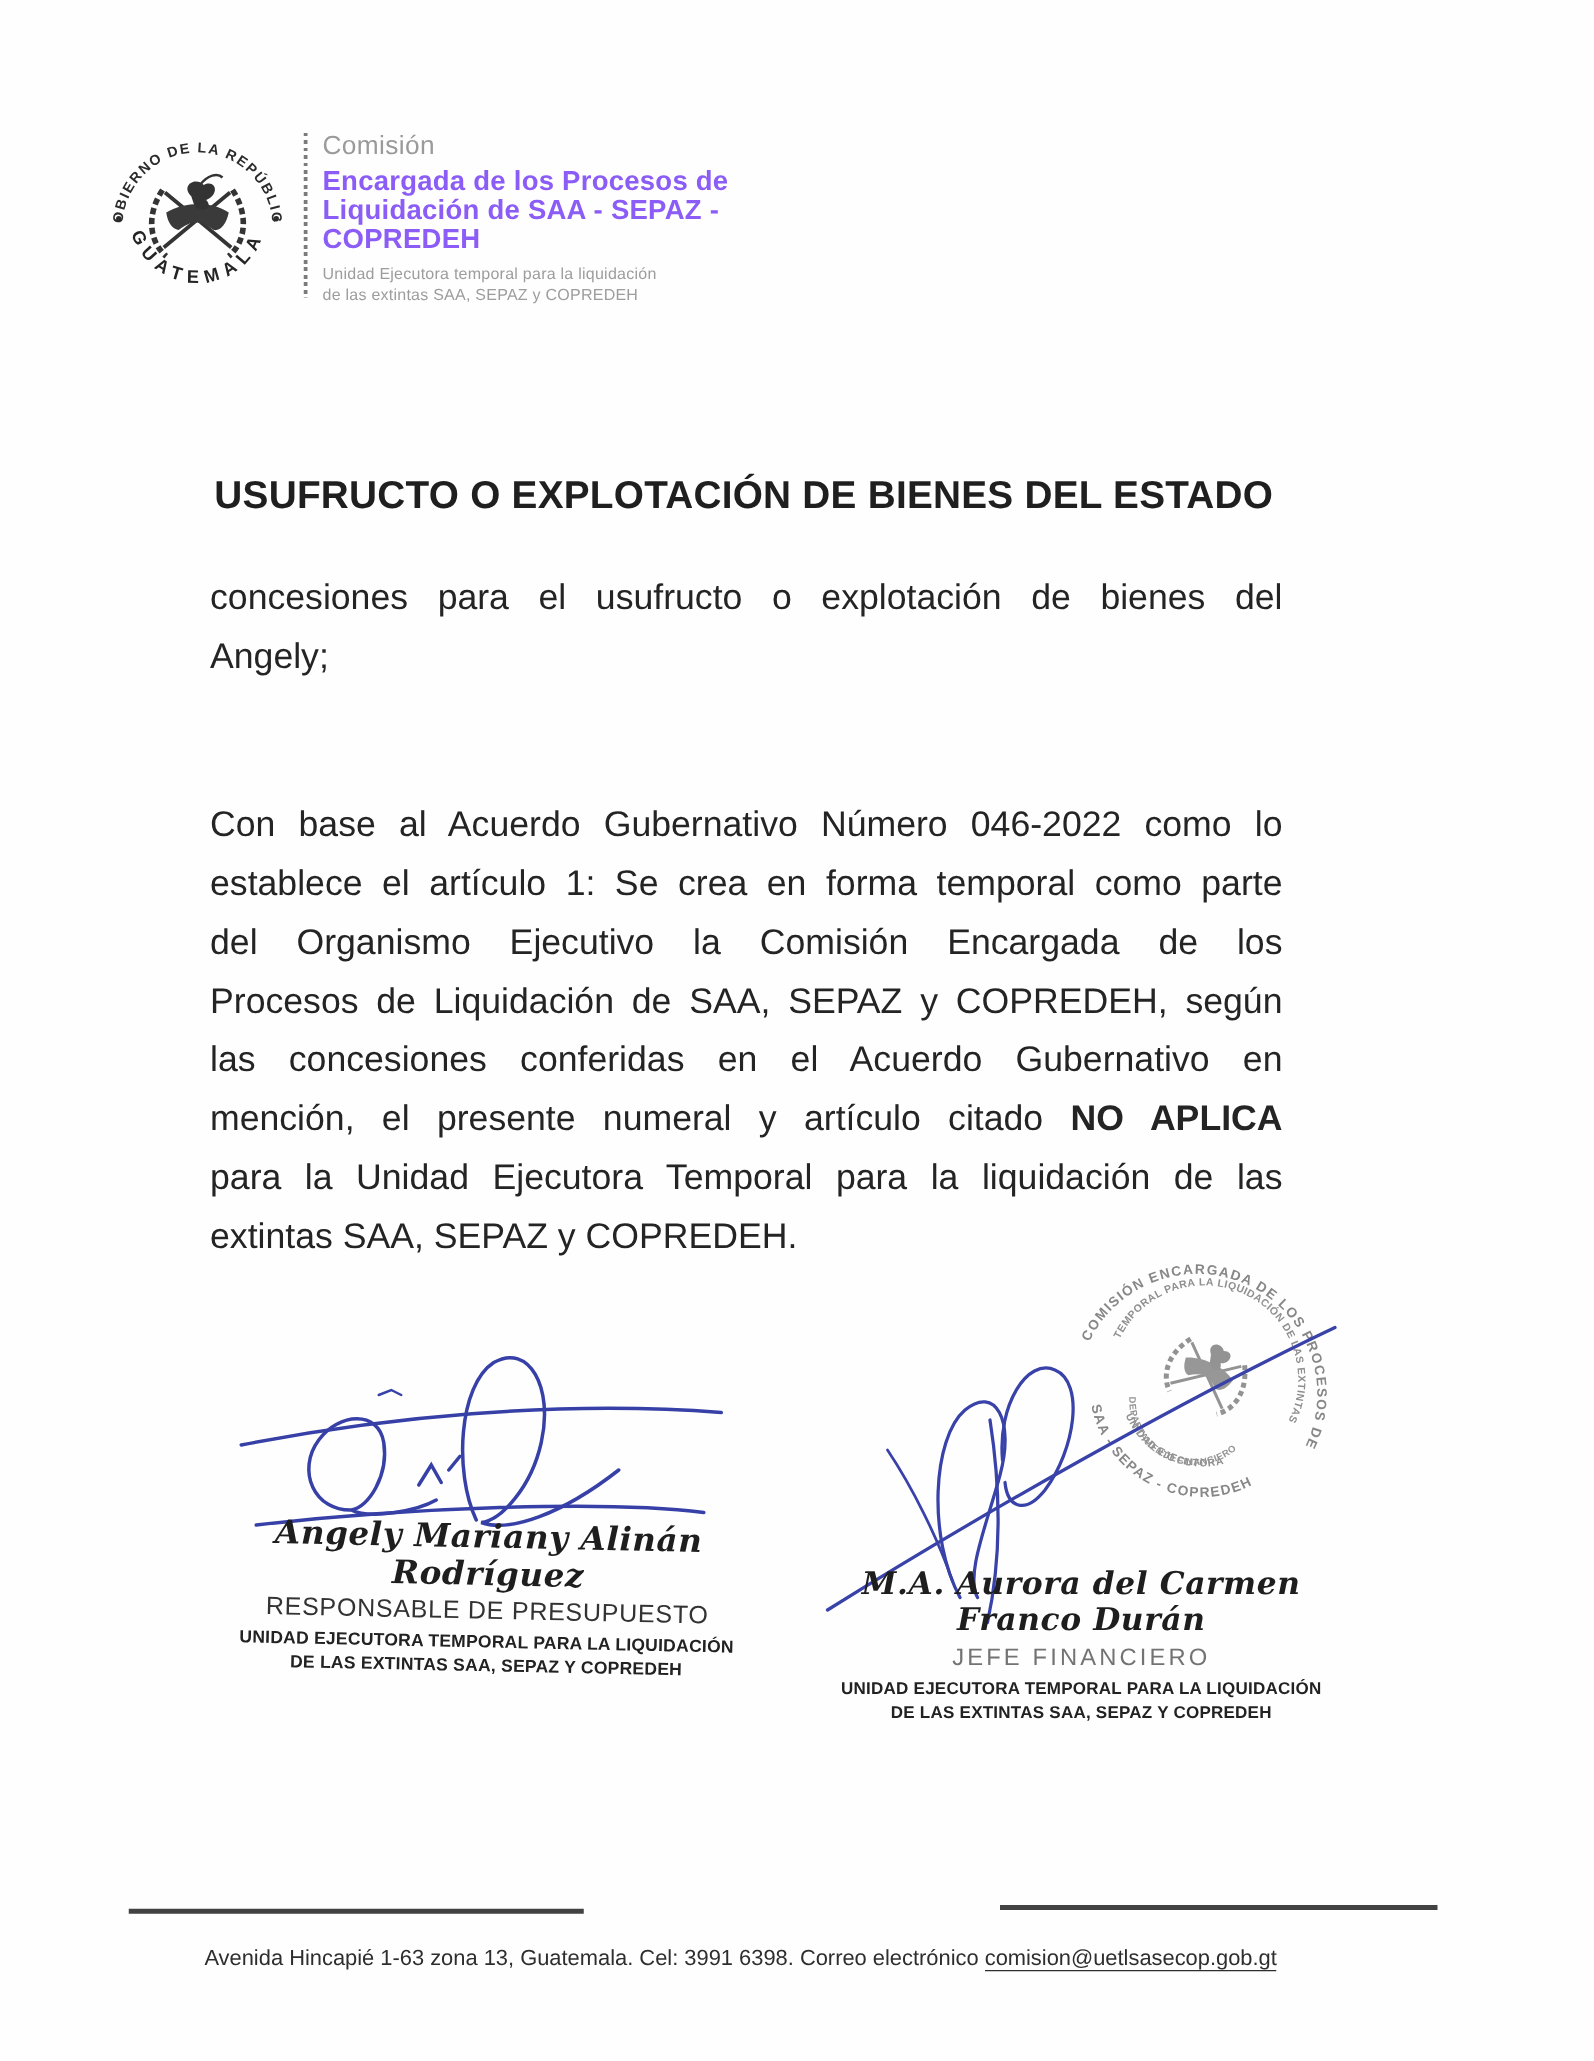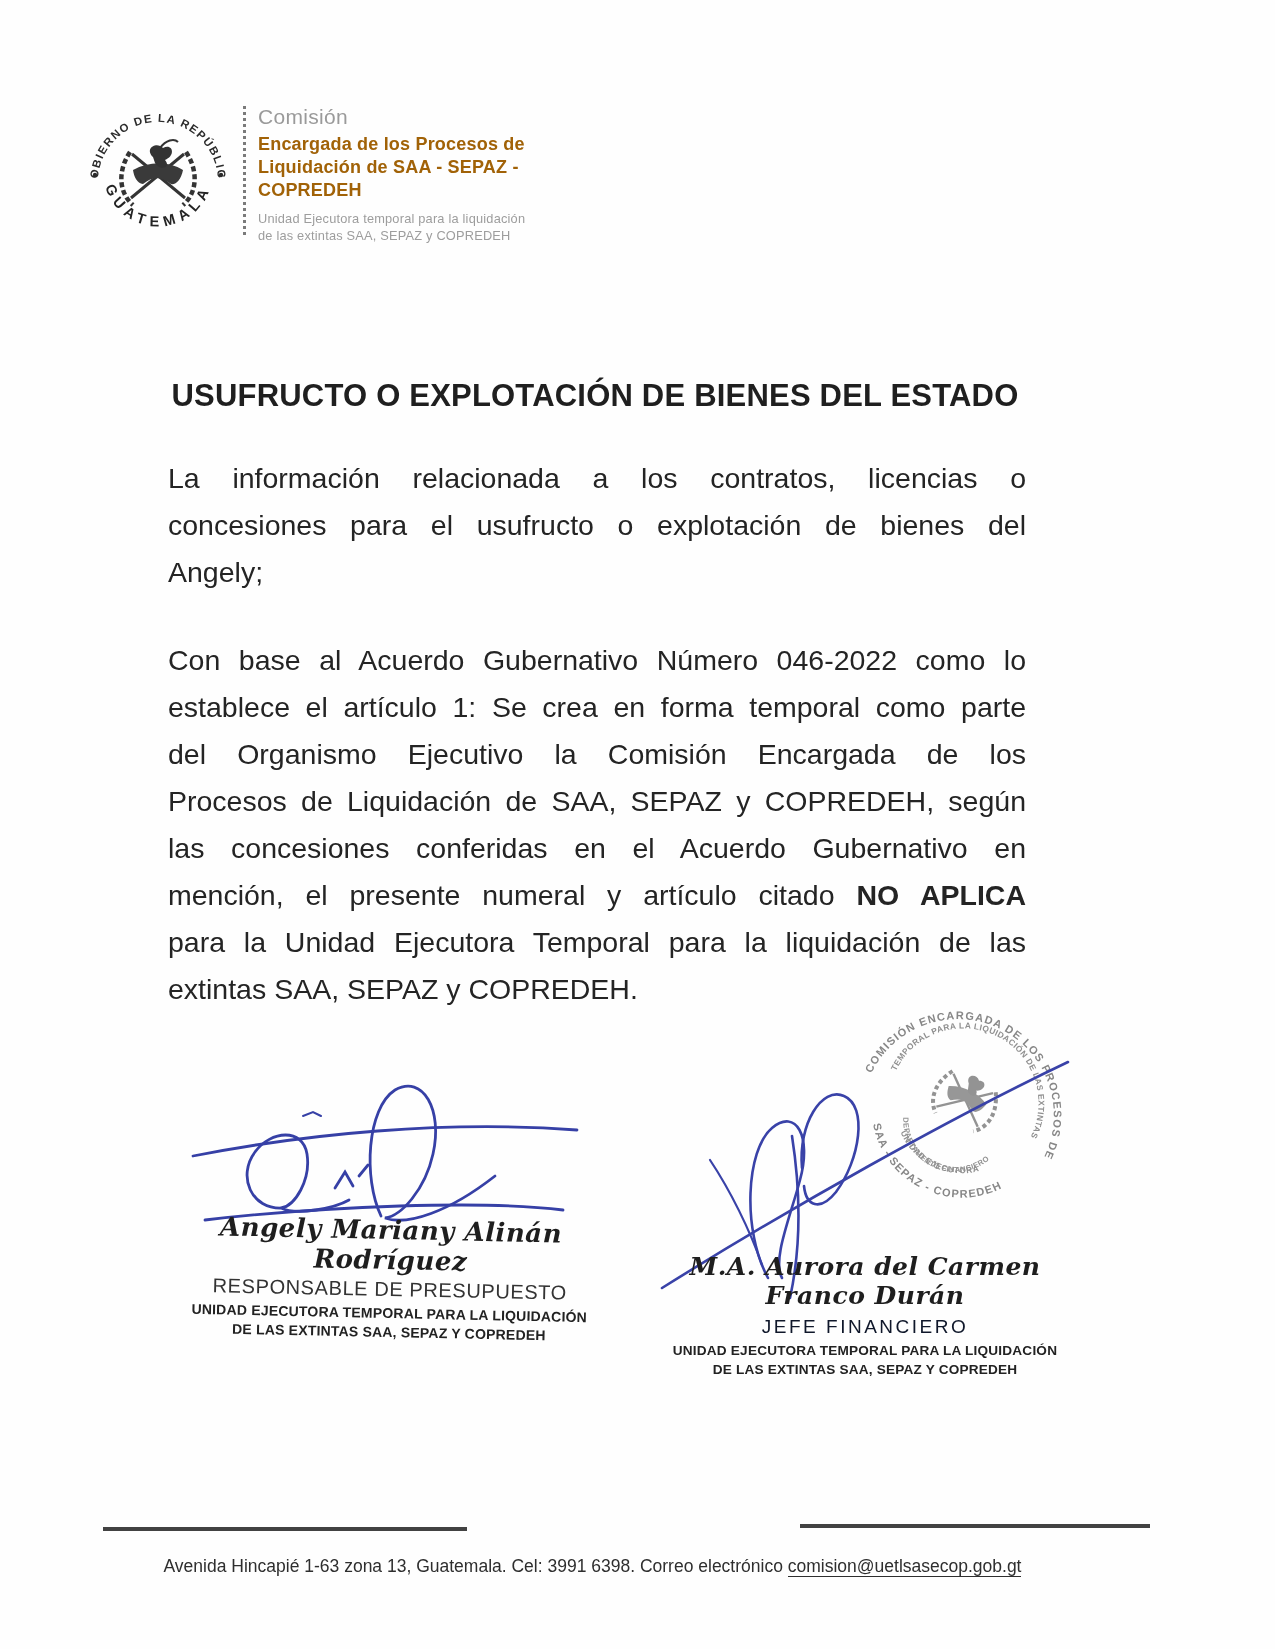--- a/index.html
+++ b/index.html
@@ -17,21 +17,21 @@
 
   
   .seal-logo { position: absolute; left: 83px; top: 96px; width: 150px; height: 150px; }
   .lh-divider {
     position: absolute; left: 243px; top: 106px; width: 3px; height: 132px;
     background: repeating-linear-gradient(to bottom, #5a5a5a 0 3px, transparent 3px 6px);
     opacity: .8;
   }
   .org-block { position: absolute; left: 258px; top: 106px; line-height: 1; }
   .org-light { font-size: 21px; color: #9a9a9a; letter-spacing: .3px; margin-bottom: 6px; }
-  .org-bold { font-size: 18px; font-weight: bold; color: #a16207; line-height: 23px; letter-spacing: .2px; }
+  .org-bold { font-size: 22px; font-weight: bold; color: #8b5cf6; line-height: 23px; letter-spacing: .2px; }
   .org-sub { font-size: 12.8px; color: #9d9d9d; line-height: 17px; margin-top: 8px; letter-spacing: .2px; }
 
   
   .doc-title {
     position: absolute; left: 0; top: 270px; width: 1190px;
     text-align: center; font-size: 31px; font-weight: bold; color: #1f1f1f;
     letter-spacing: .3px;
   }
   .doc-subtitle {
     position: absolute; left: 0; top: 378px; width: 1190px;
@@ -55,21 +55,21 @@
 
   .sig-block { position: absolute; text-align: center; }
   .sig-block-left { left: 170px; top: 1215px; width: 440px; transform: rotate(1.2deg); }
   .sig-block-right { left: 635px; top: 1252px; width: 460px; }
   .sig-name {
     font-family: "DejaVu Serif", serif; font-style: italic; font-weight: bold;
     font-size: 26px; color: #1e1e1e; letter-spacing: .5px;
   }
   .sig-block-right .sig-name { font-size: 25px; }
   .sig-role { font-size: 20px; color: #333; margin-top: 3px; letter-spacing: .6px; }
-  .sig-block-right .sig-role { font-size: 19px; color: #0f172a; letter-spacing: 2.5px; margin-top: 6px; }
+  .sig-block-right .sig-role { font-size: 19px; color: #737373; letter-spacing: 2.5px; margin-top: 6px; }
   .sig-org { font-size: 14px; font-weight: bold; color: #222; line-height: 19px; margin-top: 3px; letter-spacing: .2px; }
   .sig-block-right .sig-org { font-size: 13.6px; }
   .sig-org + .sig-org { margin-top: 0; }
 
   
   .footer-line { position: absolute; height: 4px; background: #424242; }
   .footer-line-left { left: 103px; top: 1527px; width: 364px; }
   .footer-line-right { left: 800px; top: 1524px; width: 350px; }
   .footer-text {
     position: absolute; left: 0; top: 1556px; width: 1185px; text-align: center;
@@ -118,21 +118,20 @@
       <div class="org-bold">Liquidación de SAA - SEPAZ -</div>
       <div class="org-bold">COPREDEH</div>
       <div class="org-sub">Unidad Ejecutora temporal para la liquidación</div>
       <div class="org-sub" style="margin-top:0;">de las extintas SAA, SEPAZ y COPREDEH</div>
     </div>
   </header>
 
   <h2 class="doc-subtitle">USUFRUCTO O EXPLOTACIÓN DE BIENES DEL ESTADO</h2>
 
   <div class="para para-1">
-    <div class="jline">La información relacionada a los contratos, licencias o</div>
     <div class="jline">concesiones para el usufructo o explotación de bienes del</div>
     <div class="jline last">Angely;</div>
   </div>
 
   <div class="para para-2">
     <div class="jline">Con base al Acuerdo Gubernativo Número 046-2022 como lo</div>
     <div class="jline">establece el artículo 1: Se crea en forma temporal como parte</div>
     <div class="jline">del Organismo Ejecutivo la Comisión Encargada de los</div>
     <div class="jline">Procesos de Liquidación de SAA, SEPAZ y COPREDEH, según</div>
     <div class="jline">las concesiones conferidas en el Acuerdo Gubernativo en</div>

